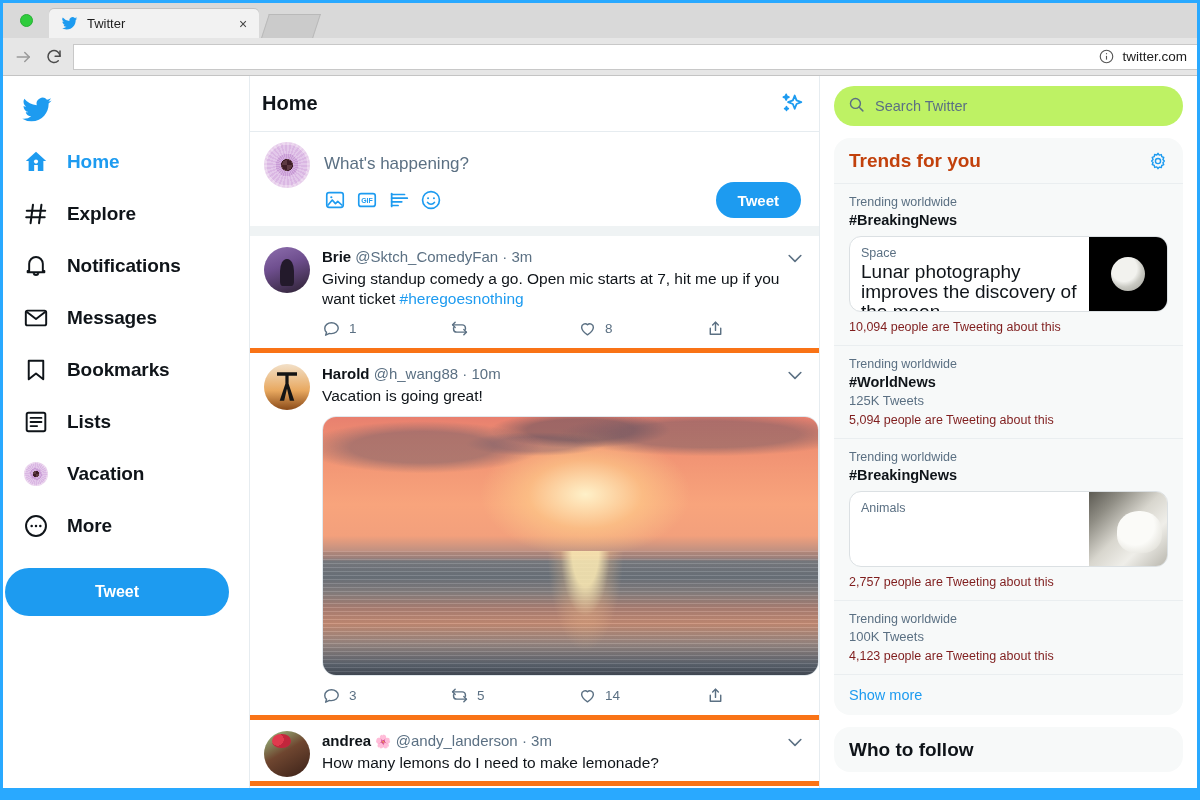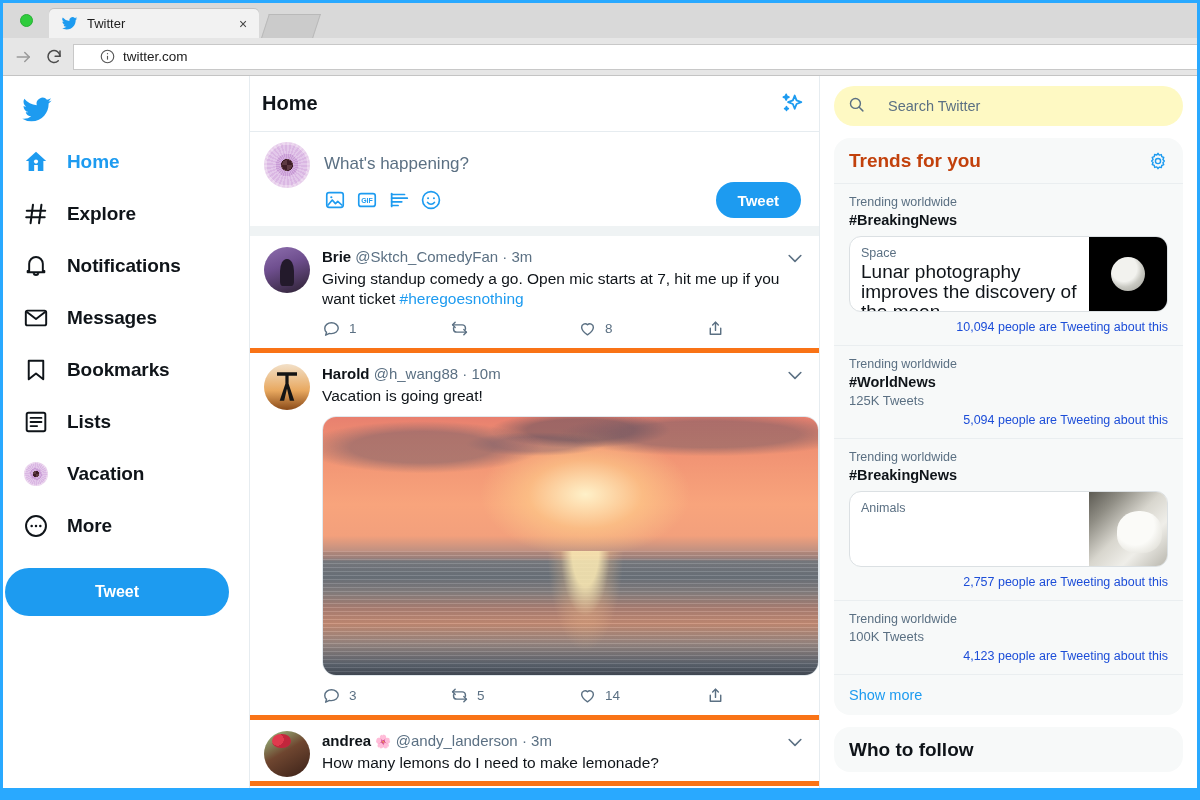--- a/index.html
+++ b/index.html
@@ -75,22 +75,22 @@
     display: flex; align-items: center; justify-content: center;
     color: #9a9a9a;
   }
   .nav-ico.reload { color: #4b4b4b; }
   .url-field {
     flex: 1; height: 26px; margin-left: 4px; margin-right: 0;
     background: #ffffff;
     border: 1px solid #c8c8c8;
     border-right: none;
     display: flex; align-items: center;
-    padding: 0 26px;
-    font-size: 13.5px; color: #202020;
+    padding: 0 10px;
+    font-size: 13.5px; color: #202020; justify-content: flex-end;
   }
   .info-circle {
     width: 15px; height: 15px; margin-right: 8px; flex: 0 0 15px;
     display: flex; align-items: center; justify-content: center; color: #555;
   }
 
   
   #page {
     flex: 1; display: flex;
     background: #fff;
@@ -200,23 +200,23 @@
   .act svg { width: 19px; height: 19px; }
 
   
   .rightbar {
     flex: 1; background: #fff;
     padding: 10px 14px 0 14px;
     overflow: hidden;
   }
   .searchbox {
     height: 40px; border-radius: 999px;
-    background: #fef9c3;
+    background: #bef264;
     display: flex; align-items: center;
-    padding: 0 14px; gap: 23px;
+    padding: 0 14px; gap: 10px;
   }
   .searchbox svg { width: 17px; height: 17px; color: #5b7083; flex: 0 0 17px; }
   .search-ph { font-size: 14.5px; color: #5b7083; }
 
   .panel {
     margin-top: 12px;
     background: #f7f9f9;
     border-radius: 16px;
     overflow: hidden;
   }
@@ -227,21 +227,21 @@
   .panel-title { font-size: 19px; font-weight: bold; color: #c2410c; flex: 1; }
   .gear { width: 20px; height: 20px; color: #1d9bf0; }
 
   .trend {
     padding: 10px 15px 9px 15px;
     border-top: 1px solid #eaeef0;
   }
   .trend-cat { font-size: 12.5px; color: #5b7083; line-height: 17px; }
   .trend-tag { font-size: 14.5px; font-weight: bold; color: #0f1419; line-height: 19px; }
   .trend-count { font-size: 13px; color: #5b7083; line-height: 18px; }
-  .trend-sub { font-size: 12.5px; color: #1d4ed8; line-height: 18px; margin-top: 1px; text-align: right; }
+  .trend-sub { font-size: 12.5px; color: #7f1d1d; line-height: 18px; margin-top: 1px; }
 
   .trend-card {
     margin: 6px 0 6px 0;
     border: 1px solid #dbe0e3;
     border-radius: 12px;
     display: flex; overflow: hidden;
     background: #fff;
     height: 76px;
   }
   .tc-text { flex: 1; padding: 8px 10px 6px 11px; min-width: 0; }

